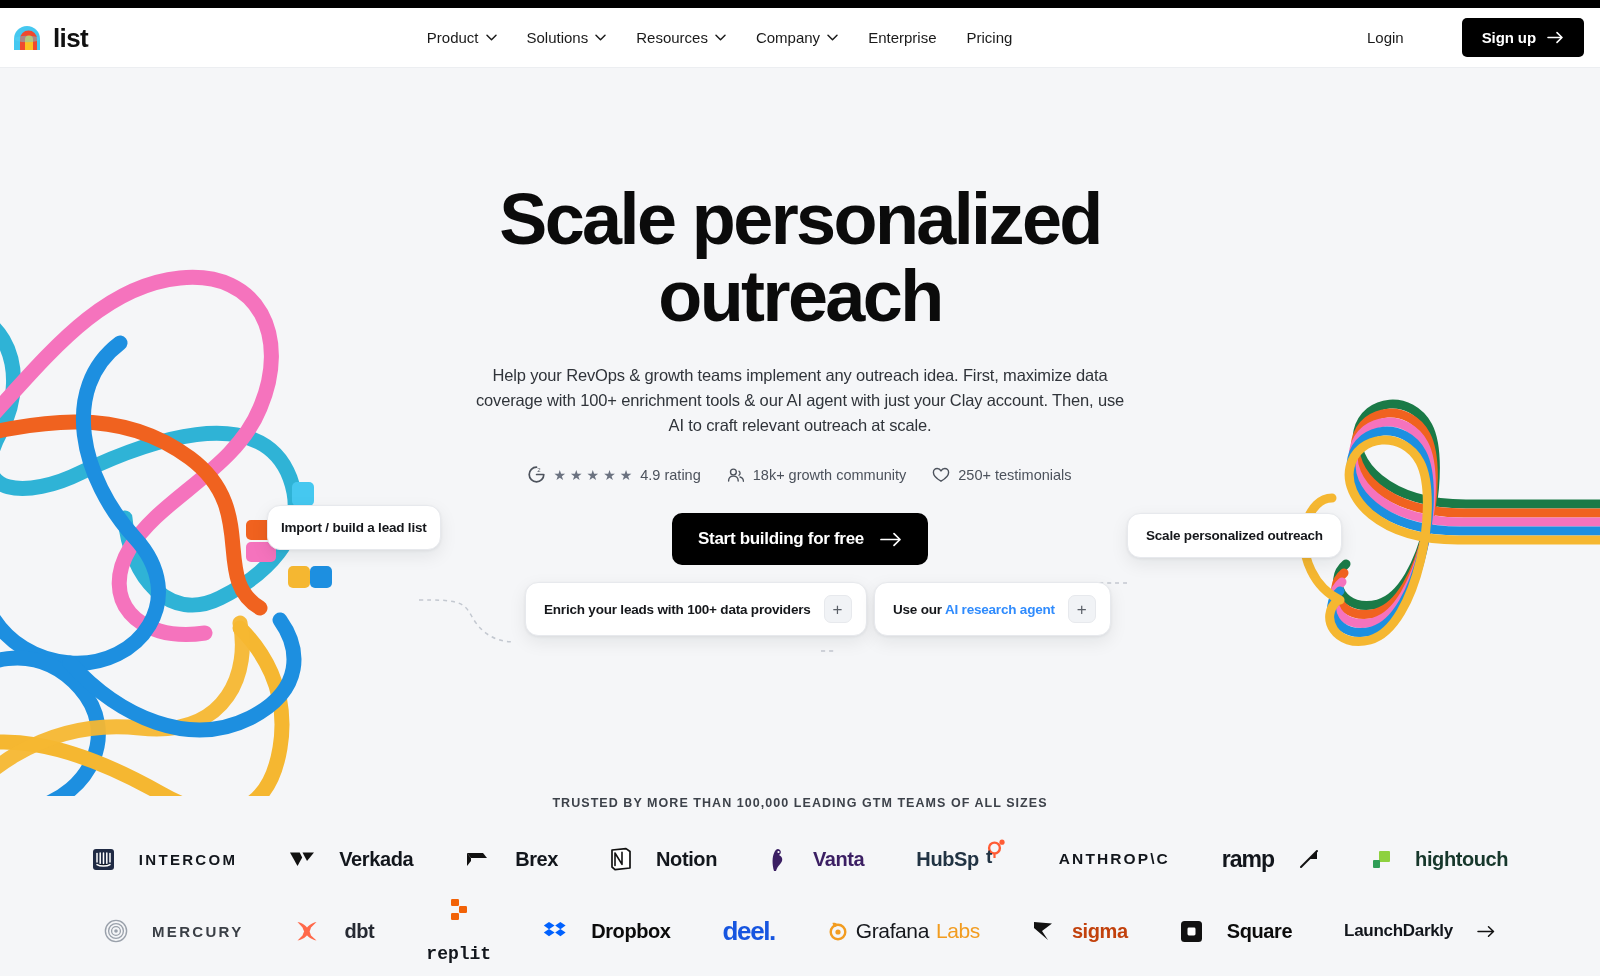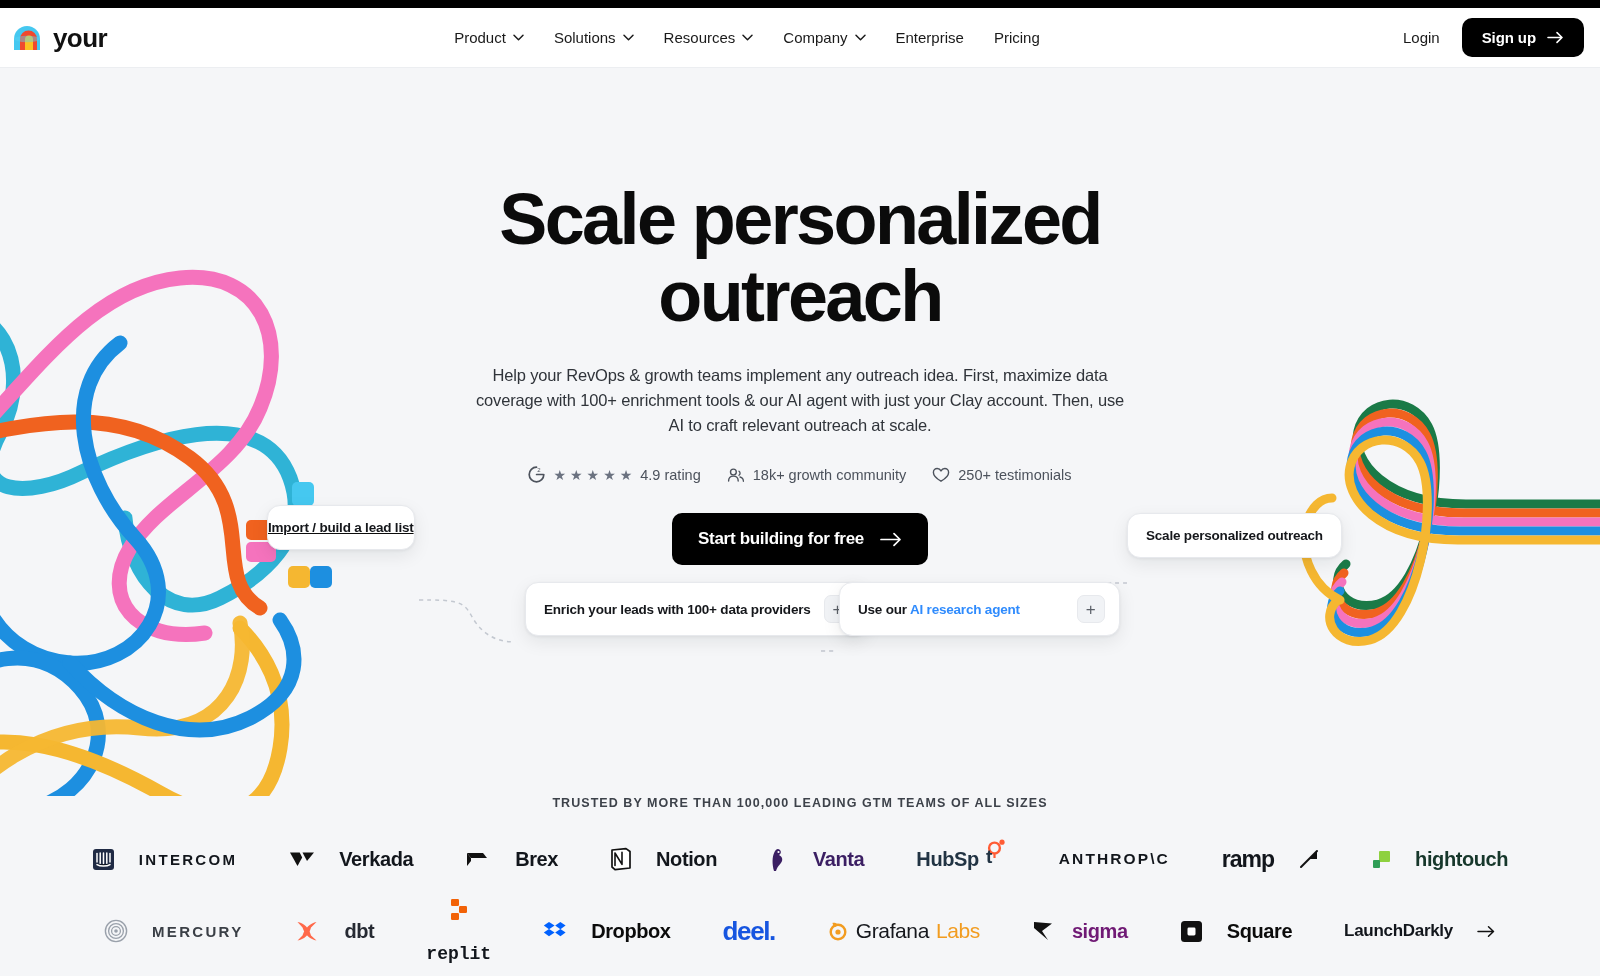--- a/index.html
+++ b/index.html
@@ -26,22 +26,22 @@
   .brand-name { font-size:26px; font-weight:700; letter-spacing:-0.6px; color:#111; line-height:1; }
 
   .nav-links { display:flex; align-items:center; gap:30px; margin-left:auto; margin-right:auto;
                transform: translateX(-8px); }
   .nav-item { display:flex; align-items:center; gap:7px; font-size:15px; color:#1a1a1a; cursor:pointer; white-space:nowrap;}
   .chev { width:11px; height:7px; display:inline-block; }
   .nav-right { display:flex; align-items:center; gap:22px; margin-right:16px;text-align:center; }
   .login { font-size:15px; color:#1a1a1a; cursor:pointer; }
   .signup {
     background:#000; color:#fff; font-size:15px; font-weight:700;
-    padding:11px 20px; border-radius:10px; display:flex; align-items:center; gap:11px;
-    cursor:pointer; letter-spacing:-0.1px;
+    padding:11px 20px; border-radius:5px; display:flex; align-items:center; gap:11px;
+    cursor:pointer; letter-spacing:-0.1px;margin-left:36px;
   }
 
   
   .hero { position:absolute; top:68px; left:0; width:1600px; height:728px; overflow:hidden; }
   .hero-inner { position:relative; width:1600px; text-align:center; padding-top:113px; z-index:10; }
   h1.headline {
     font-size:72px; line-height:77px; font-weight:700; letter-spacing:-2.6px;
     color:#0b0b0b; margin:0 auto; max-width:900px;
   }
   .sub {
@@ -66,23 +66,23 @@
     box-shadow: 0 6px 18px rgba(17,20,30,.08), 0 1px 3px rgba(17,20,30,.06);
     display:flex; align-items:center; z-index:15; white-space:nowrap;
   }
   .card .lbl { font-size:13.5px; font-weight:600; color:#15171b; letter-spacing:-0.2px; }
   .card .lbl .blue { color:#2f8bfd; font-weight:600; }
   .plus {
     width:28px; height:28px; border-radius:7px; background:#f1f3f6; border:1px solid #e7e9ed;
     display:flex; align-items:center; justify-content:center; color:#5b6068; font-size:17px;
     margin-left:13px; cursor:pointer; line-height:1;
   }
-  #card-import { left:267px; top:505px; padding:14px 0;text-decoration:underline; }
+  #card-import { left:267px; top:505px; padding:14px 13px; }
   #card-enrich { left:525px; top:582px; padding:12px 14px 12px 18px; }
-  #card-ai     { left:839px; top:582px; padding:12px 14px 12px 18px;gap:44px; }
+  #card-ai     { left:874px; top:582px; padding:12px 14px 12px 18px; }
   #card-scale  { left:1127px; top:513px; padding:14px 18px; }
 
   
   .dots { position:absolute; z-index:12; }
 
   
   .cables-left { position:absolute; left:-40px; top:180px; z-index:5; pointer-events:none; }
   .cables-right { position:absolute; right:-10px; top:330px; z-index:5; pointer-events:none; }
 
   
@@ -115,21 +115,21 @@
   <div class="nav">
     <div class="brand">
       <span class="brand-mark">
         <svg width="34" height="28" viewBox="0 0 34 28">
           <path d="M2 26 L2 15 A13 13 0 0 1 28 15 L28 26 Z" fill="#45c8f0"></path>
           <path d="M8 26 L8 15 A8.5 8.5 0 0 1 25 15 L25 26 Z" fill="#f0492e"></path>
           <path d="M13 26 L13 15.5 A4 4 0 0 1 21 15.5 L21 26 Z" fill="#fcc222"></path>
           <ellipse cx="15" cy="15" rx="13" ry="3.2" fill="#59d2f5" opacity=".45"></ellipse>
         </svg>
       </span>
-      <span class="brand-name">your</span>
+      <span class="brand-name">list</span>
     </div>
 
     <div class="nav-links">
       <div class="nav-item">
         <span>Product</span>
         <span class="chev">
           <svg width="11" height="7" viewBox="0 0 11 7">
               <path d="M1 1.3 L5.5 5.7 L10 1.3" stroke="#1a1a1a" stroke-width="1.5" fill="none" stroke-linecap="round" stroke-linejoin="round"></path>
             </svg>
         </span>
@@ -462,21 +462,21 @@
           <svg width="22" height="22" viewBox="0 0 22 22">
             <circle cx="11" cy="12" r="7.3" fill="none" stroke="#f29c20" stroke-width="2.4"></circle>
             <path d="M11 4.6 C8 2 5.5 3 5.5 3 C5.5 3 6 6 8.5 7" fill="#f29c20"></path>
             <circle cx="11" cy="12" r="2.6" fill="#f29c20"></circle>
           </svg>
         </span>
         <span>Grafana</span>
         <span style="color:#f29c20;">Labs</span>
       </div>
 
-      <div class="logo" style="color:#701a75; gap:17px;">
+      <div class="logo" style="color:#c2410c; gap:17px;">
         <span>
           <svg width="23" height="22" viewBox="0 0 23 22">
             <path d="M2 2 L20 3.5 L10 11 L16 20 L2 8 Z" fill="#111"></path>
           </svg>
         </span>
         <span>sigma</span>
       </div>
 
       <div class="logo" style="color:#0b0b0b;">
         <span>

